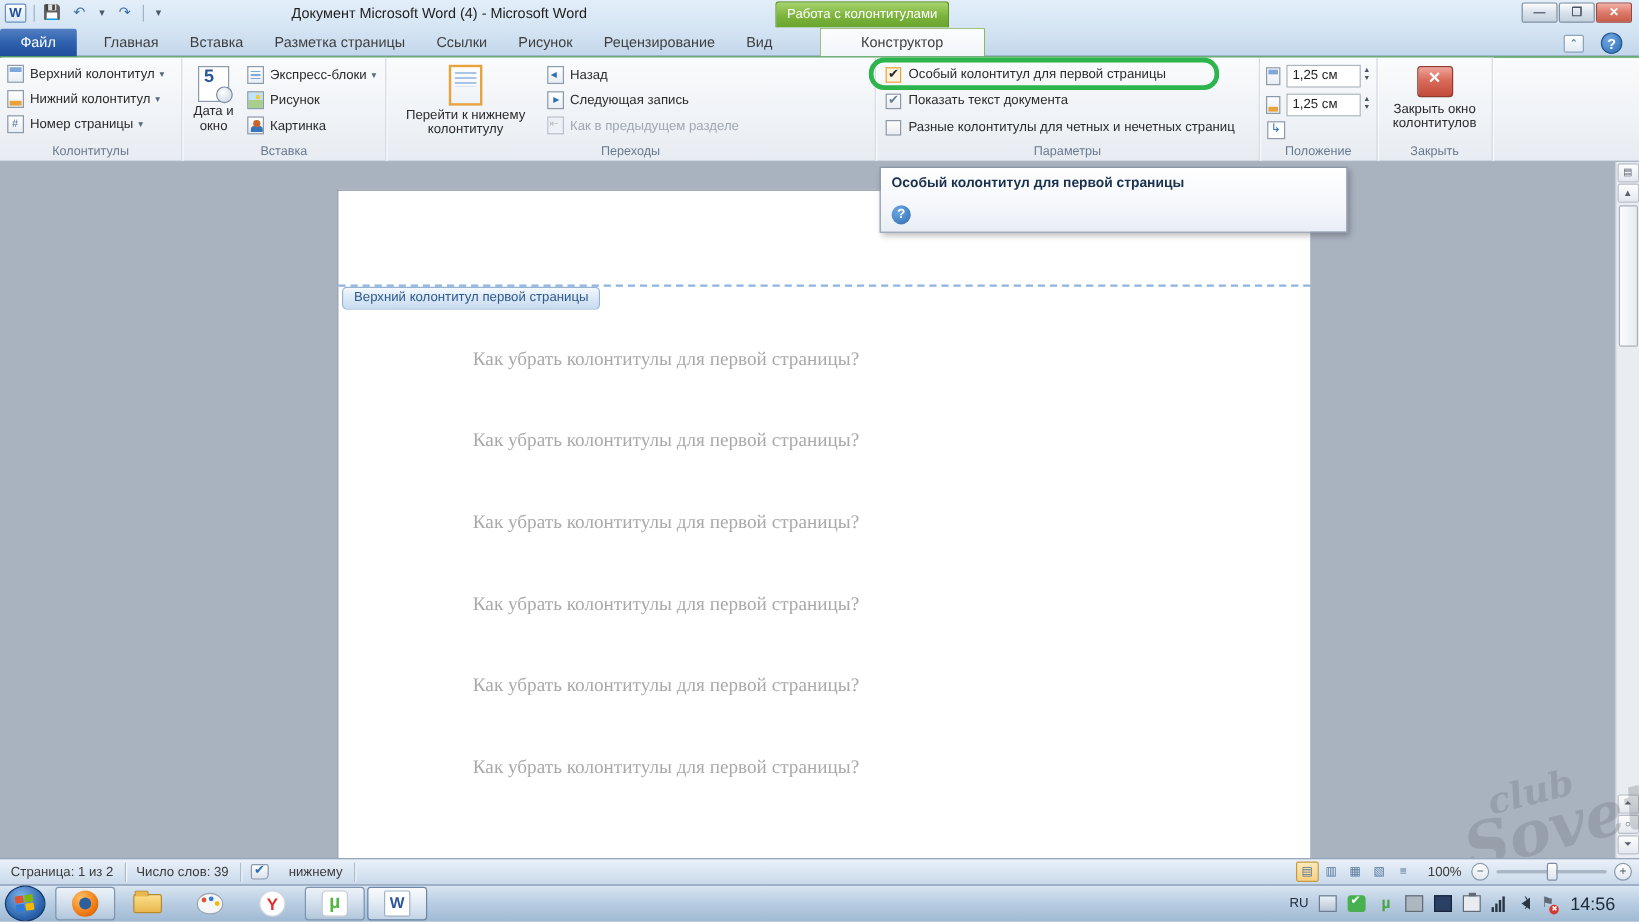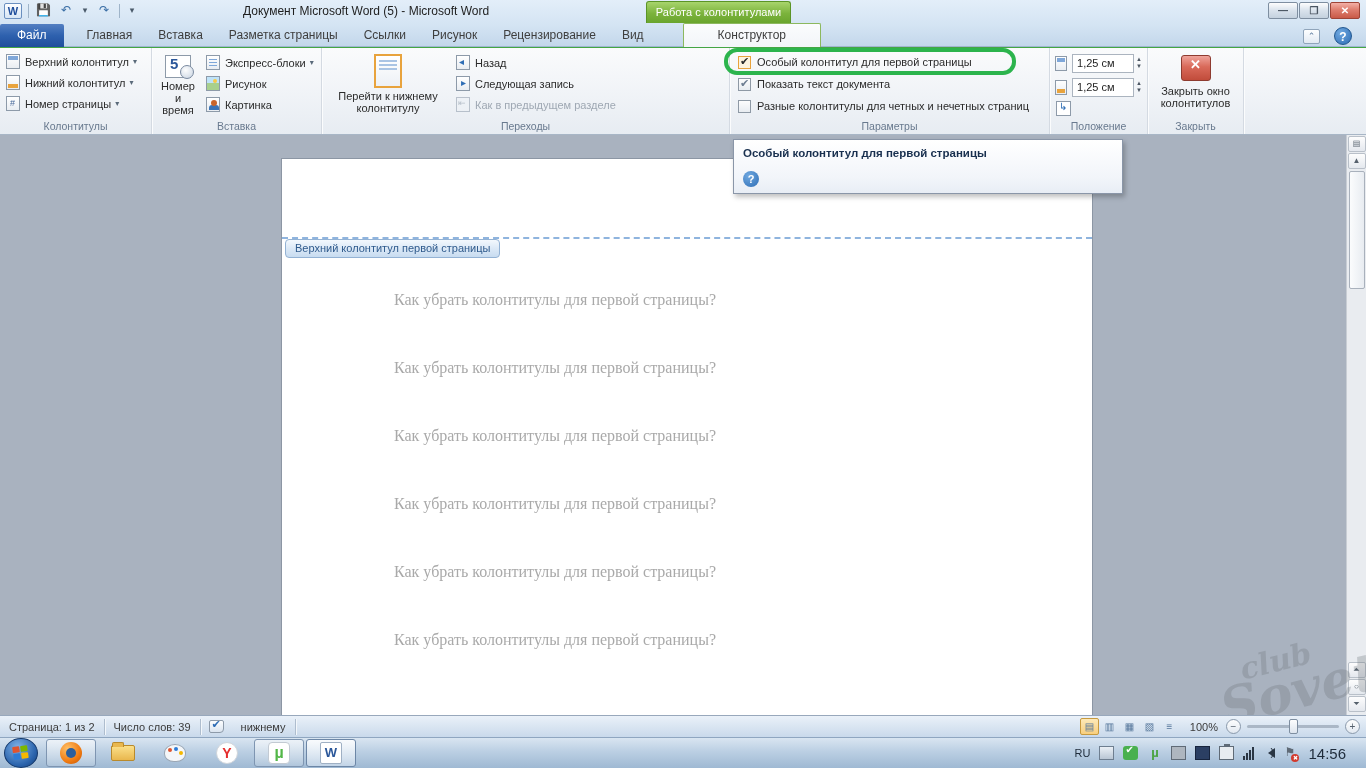--- a/index.html
+++ b/index.html
@@ -223,21 +223,21 @@
       <div class="qat">
         <div class="wicon">W</div>
         <div class="sep"></div>
         <div class="qbtn">💾</div>
         <div class="qbtn">↶</div>
         <div class="qbtn small">▾</div>
         <div class="qbtn">↷</div>
         <div class="sep"></div>
         <div class="qbtn small">▾</div>
       </div>
-      <div class="title-text">Документ Microsoft Word (5)  -  Microsoft Word</div>
+      <div class="title-text">Документ Microsoft Word (4)  -  Microsoft Word</div>
       <div class="winctl">
         <div class="wbtn">—</div>
         <div class="wbtn">❐</div>
         <div class="wbtn close">✕</div>
       </div>
     </div>
     <div class="ctx-head">Работа с колонтитулами</div>
     <div class="tabrow">
       <div class="tab file">Файл</div>
       <div class="tab">Главная</div>
@@ -270,21 +270,21 @@
         <span class="ic hash"></span>
         <span>Номер страницы</span>
           <span class="caret">▾</span>
       </div>
       <div class="glabel">Колонтитулы</div>
     </div>
 
     <div class="rgroup" style="width:170px; display:flex;">
       <div class="bigbtn" style="width:48px;">
         <span class="cal"></span>
-        <span>Номер и время</span>
+        <span>Дата и окно</span>
       </div>
       <div style="padding-top:1px;">
         <div class="srow">
           <span class="ic lines"></span>
           <span>Экспресс-блоки</span>
             <span class="caret">▾</span>
         </div>
         <div class="srow">
           <span class="ic pic"></span>
           <span>Рисунок</span>

